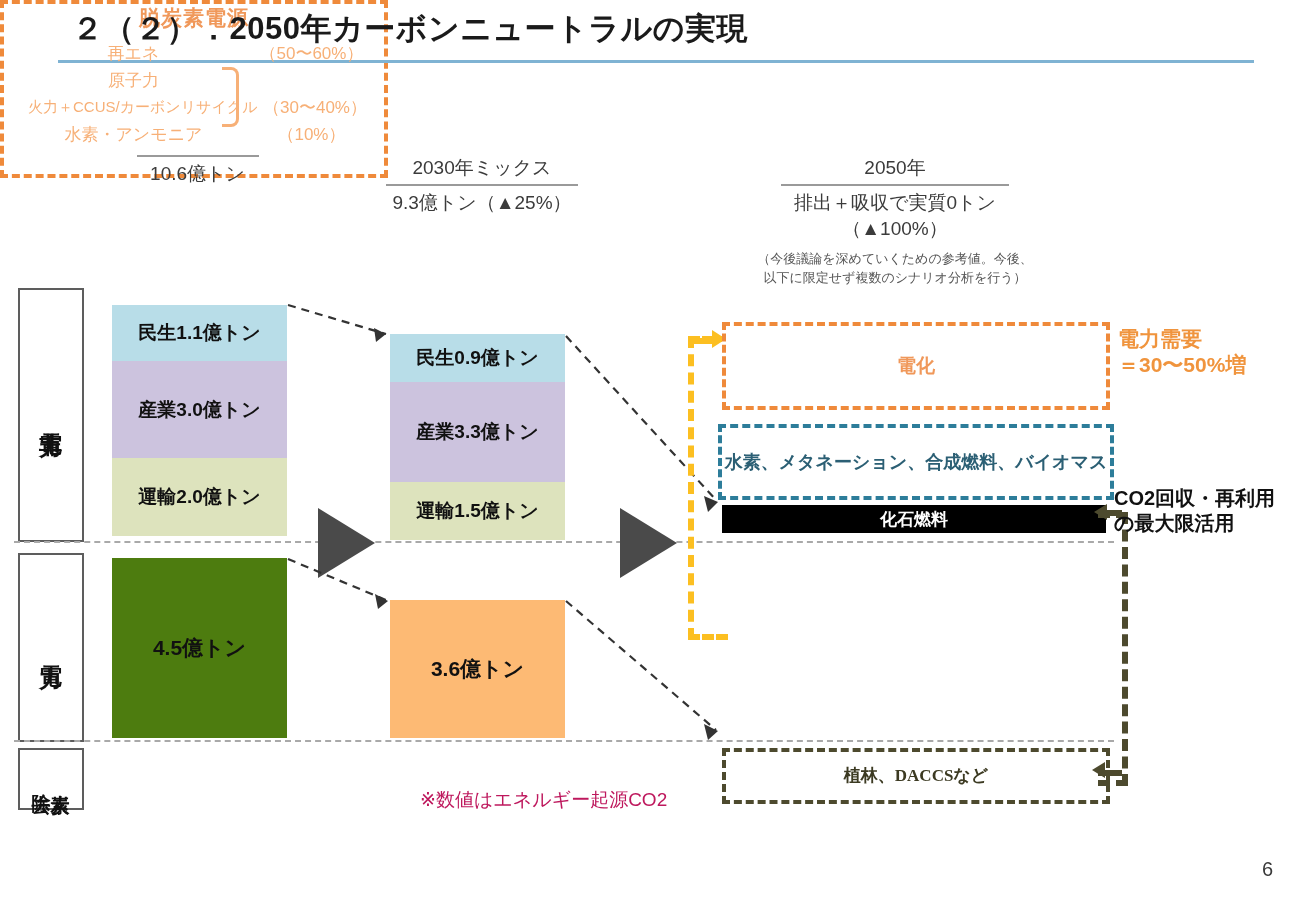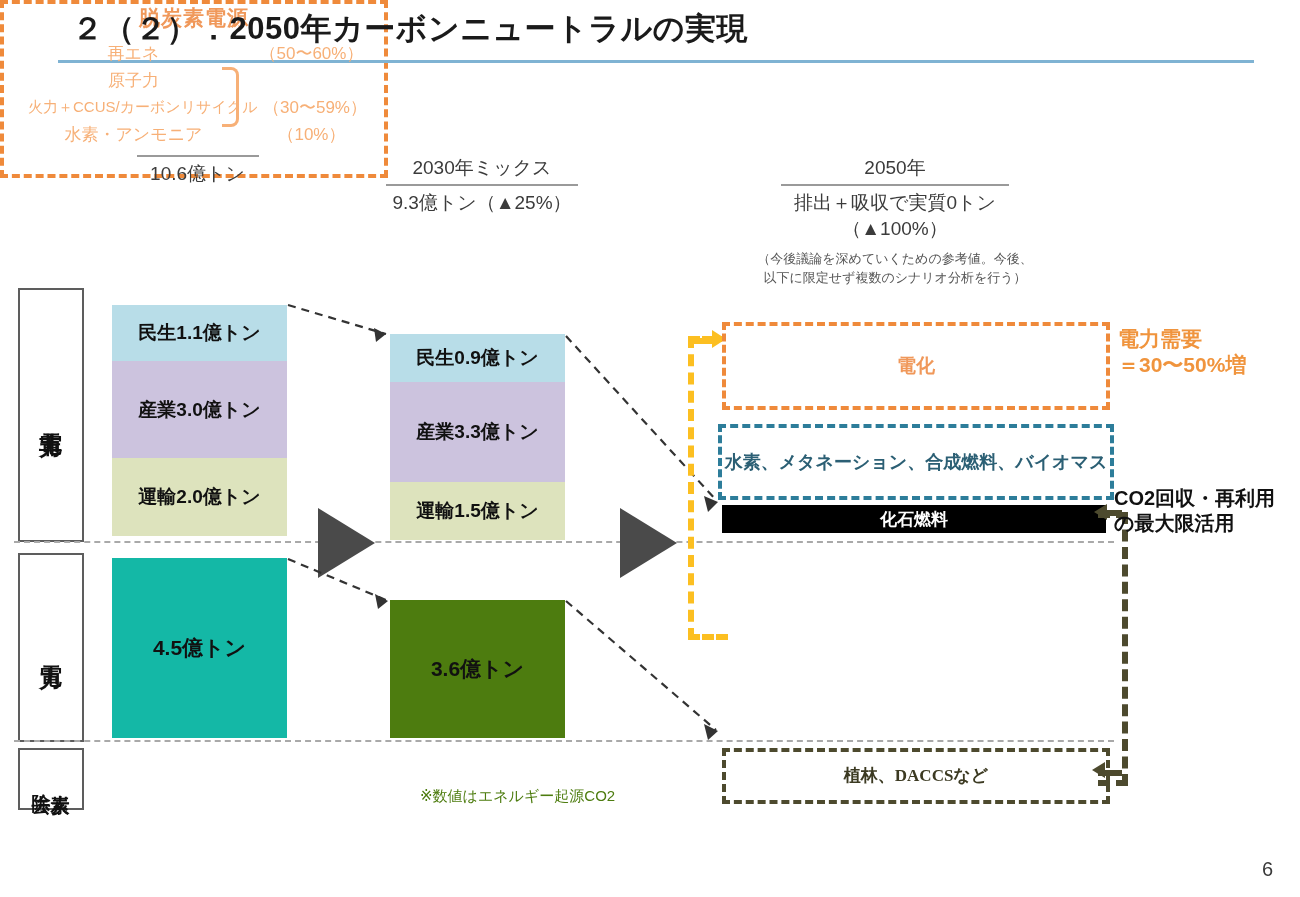--- a/index.html
+++ b/index.html
@@ -70,22 +70,22 @@
   #s18-minsei{left:112px;top:305px;width:175px;height:56px;background:#b8dde8;}
   #s18-sangyo{left:112px;top:361px;width:175px;height:97px;background:#ccc3de;}
   #s18-unyu  {left:112px;top:458px;width:175px;height:78px;background:#dde3bd;}
 
   
   #s30-minsei{left:390px;top:334px;width:175px;height:48px;background:#b8dde8;}
   #s30-sangyo{left:390px;top:382px;width:175px;height:100px;background:#ccc3de;}
   #s30-unyu  {left:390px;top:482px;width:175px;height:58px;background:#dde3bd;}
 
   
-  #p18{left:112px;top:558px;width:175px;height:180px;background:#14b8a6;}
-  #p30{left:390px;top:600px;width:175px;height:138px;background:#4d7c0f;}
+  #p18{left:112px;top:558px;width:175px;height:180px;background:#4d7c0f;}
+  #p30{left:390px;top:600px;width:175px;height:138px;background:#fdba74;}
   .powerbar{position:absolute;display:flex;align-items:center;justify-content:center;
             font-size:21px;font-weight:bold;color:#111;}
 
   
   .dbox{position:absolute;display:flex;align-items:center;justify-content:center;
         font-weight:bold;background:#fff;font-family:Liberation Serif, serif;}
   #box-denka{
     left:722px;top:322px;width:380px;height:80px;
     border:4px dashed #ef8a3b;color:#f0985a;font-size:19px;
   }
@@ -149,21 +149,21 @@
     position:absolute;left:1094px;top:504px;width:0;height:0;
     border-right:13px solid #4d4a2e;border-top:8px solid transparent;border-bottom:8px solid transparent;
   }
   #oarrow-bot{position:absolute;left:1098px;top:770px;width:24px;height:0;border-top:6px solid #4d4a2e;}
   #oarrow-head-bot{
     position:absolute;left:1092px;top:762px;width:0;height:0;
     border-right:13px solid #4d4a2e;border-top:8px solid transparent;border-bottom:8px solid transparent;
   }
 
   
-  #footnote{position:absolute;left:420px;top:787px;font-size:15px;color:#4d7c0f;white-space:nowrap;text-align:center;}
+  #footnote{position:absolute;left:420px;top:787px;font-size:19px;color:#be185d;white-space:nowrap;text-align:center;}
   #pageno{position:absolute;left:1262px;top:858px;font-size:20px;color:#3a3a3a;}
 
   svg.overlay{position:absolute;left:0;top:0;width:1300px;height:897px;pointer-events:none;}
 </style>
 </head>
 <body>
 
 <div id="slide">
 
   <div class="title">２（２）．2050年カーボンニュートラルの実現</div>
@@ -272,21 +272,21 @@
       <div class="dc-row">
         <span class="dc-name">再エネ</span>
         <span class="dc-pct">（50〜60%）</span>
       </div>
       <div class="dc-row">
         <span class="dc-name">原子力</span>
         <span class="dc-pct"></span>
       </div>
       <div class="dc-row">
         <span class="dc-name small">火力＋CCUS/カーボンリサイクル</span>
-        <span class="dc-pct">（30〜59%）</span>
+        <span class="dc-pct">（30〜40%）</span>
       </div>
       <div class="dc-row">
         <span class="dc-name">水素・アンモニア</span>
         <span class="dc-pct">（10%）</span>
       </div>
       <div class="brace"></div>
     </div>
   </div>
 
   <div class="dbox" id="box-daccs">

